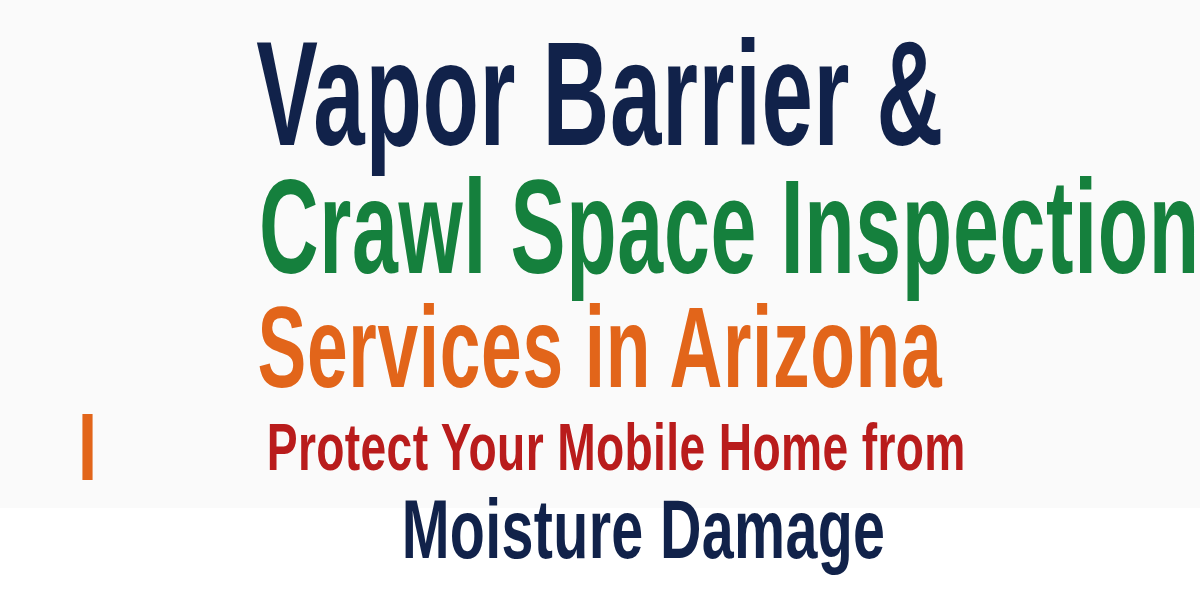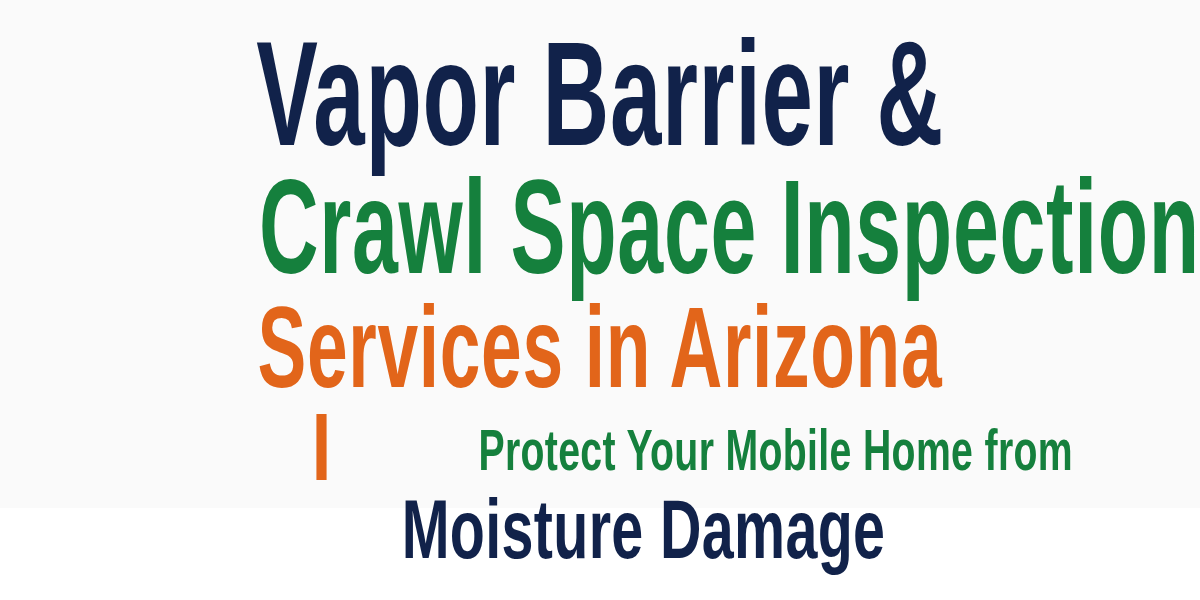--- a/index.html
+++ b/index.html
@@ -73,23 +73,22 @@
     font-size: 110px;
   }
   #line-3 .squeeze {
     transform: scaleX(0.665) scaleY(1.04);
     letter-spacing: 1px;
   }
 
   
   #line-4 {
     top: 414px;
-    color: #15803d;
-    font-size: 56px;
-    text-align: right;
+    color: #b91c1c;
+    font-size: 66px;
   }
   #line-4 .squeeze {
     transform: scaleX(0.70) scaleY(1.02);
     letter-spacing: 0.5px;
   }
   .rule {
     display: inline-block;
     width: 7px;
     height: 66px;
     background: #e2651a;

